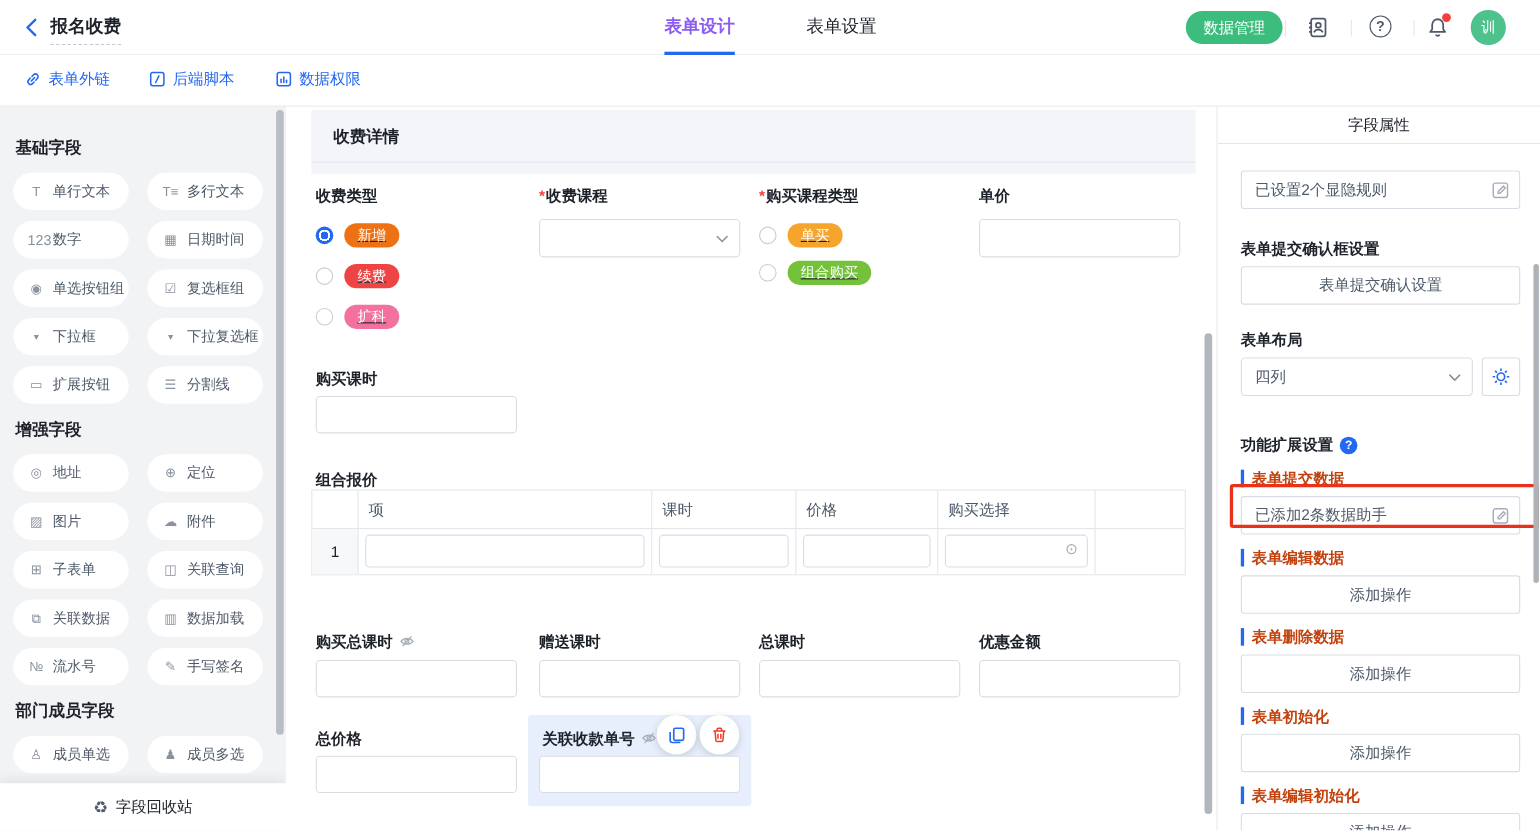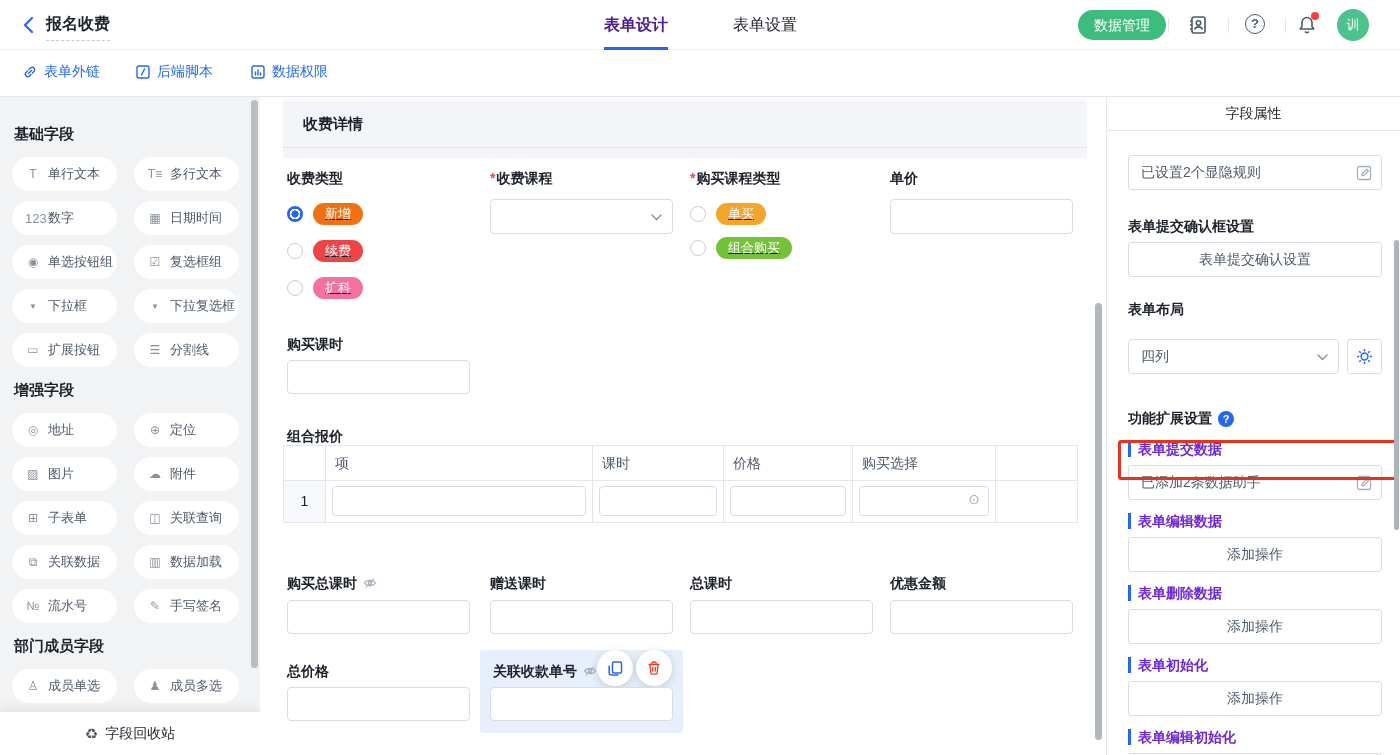--- a/index.html
+++ b/index.html
@@ -6,21 +6,21 @@
   html,body { width:1400px; height:755px; overflow:hidden;
     font-family:"Liberation Sans","DejaVu Sans",sans-serif; color:#1d2129; background:#fff; }
   svg { display:block; }
 
   
   .topbar { position:relative; height:50px; background:#fff; border-bottom:1px solid #eef0f2; }
   .back { position:absolute; left:18px; top:14px; width:22px; height:22px; cursor:pointer; }
   .doc-title { position:absolute; left:46px; top:14px; font-size:16px; font-weight:700;
     padding-bottom:5px; border-bottom:1px dashed #c2c8d1; }
   .top-tab { position:absolute; top:0; height:50px; line-height:50px; font-size:16px; color:#1d2129; cursor:pointer; }
-  .top-tab.active { color:#4c1d95; font-weight:600; }
+  .top-tab.active { color:#8b5cf6; font-weight:600; }
   .top-tab.active:after { content:""; position:absolute; left:0; right:0; bottom:0; height:3px; background:#2468f2; }
   .pill-green { position:absolute; left:1078px; top:10px; height:30px; padding:0 16px; border-radius:15px;
     background:#3dbd7d; color:#fff; font-size:14px; line-height:30px; cursor:pointer; }
   .tb-sep { position:absolute; top:18px; width:1px; height:15px; background:#e5e6eb; }
   .tb-ico { position:absolute; top:14px; width:22px; height:22px; color:#4e5969; cursor:pointer; }
   .qmark-outline { position:absolute; top:14px; left:1245px; width:20px; height:20px; border:1.6px solid #4e5969;
     border-radius:50%; font-size:13px; font-weight:700; color:#4e5969; text-align:center; line-height:17px; cursor:pointer; }
   .bell-dot { position:absolute; left:1311px; top:12px; width:8px; height:8px; border-radius:50%; background:#f53f3f; }
   .avatar { position:absolute; left:1337px; top:9px; width:32px; height:32px; border-radius:50%;
     background:#4dc28d; color:#fff; font-size:13px; text-align:center; line-height:32px; cursor:pointer; }
@@ -101,21 +101,21 @@
   .ptab { flex:1; text-align:center; line-height:32px; font-size:14px; color:#1d2129; cursor:pointer; position:relative; }
   .ptab.active { color:#2468f2; font-weight:600; }
   .ptab.active:after { content:""; position:absolute; left:50%; margin-left:-37px; bottom:-1px; width:74px; height:3px; background:#2468f2; }
   .pcontent { padding:24px 18px 0 21px; }
   .pbox { position:relative; height:35px; border:1px solid #d9dde3; border-radius:3px; background:#fff;
     font-size:14px; color:#4e5969; line-height:33px; padding:0 32px 0 12px; cursor:pointer; white-space:nowrap; }
   .pbox .edit { position:absolute; right:9px; top:9px; color:#a6adb8; }
   .pbtn { height:35px; border:1px solid #d9dde3; border-radius:3px; background:#fff; width:100%;
     font-size:14px; color:#4e5969; text-align:center; line-height:33px; cursor:pointer; }
   .plabel { font-size:14px; font-weight:700; color:#1d2129; display:flex; align-items:center; gap:6px; }
-  .psec { font-size:14px; font-weight:700; color:#6d28d9; border-left:3px solid #2468f2; padding-left:7px; line-height:16px; }
+  .psec { font-size:14px; font-weight:700; color:#c2410c; border-left:3px solid #2468f2; padding-left:7px; line-height:16px; }
   .qmark-filled { width:16px; height:16px; border-radius:50%; background:#2468f2; color:#fff;
     font-size:11px; font-weight:700; text-align:center; line-height:16px; }
   .gearbtn { position:absolute; right:0; top:0; width:35px; height:35px; border:1px solid #d9dde3; border-radius:3px;
     background:#fff; display:flex; align-items:center; justify-content:center; color:#2468f2; cursor:pointer; }
   .pn-scroll { position:absolute; right:1px; top:143px; width:5px; height:290px; background:#aeb2b9; border-radius:3px; }
   .annotate { position:absolute; left:11px; top:343px; width:281px; height:40px;
     border:3px solid #e8321b; border-radius:3px; pointer-events:none; }
 </style>
 </head>
 <body>
@@ -440,21 +440,21 @@
               <rect x="1.5" y="1.5" width="13" height="13" rx="2"></rect>
               <path d="M10.8 4.2 6 9v1.7h1.7l4.8-4.8z"></path>
             </svg>
           </span>
       </div>
 
       <div class="plabel" style="margin-top:28px;">表单提交确认框设置</div>
       <button class="pbtn" style="margin-top:6px;">表单提交确认设置</button>
 
       <div class="plabel" style="margin-top:24px;">表单布局</div>
-      <div style="position:relative; margin-top:20px; height:46px;">
+      <div style="position:relative; margin-top:6px; height:46px;">
         <div class="selectbox" style="left:0; top:0; width:211px; height:35px; font-size:14px; color:#4e5969; line-height:33px; padding-left:12px;">
           <span>四列</span>
           <span class="chev">
             <svg width="11" height="7" viewBox="0 0 11 7">
                 <polyline points="1,1 5.5,5.5 10,1" fill="none" stroke="#86909c" stroke-width="1.4" stroke-linecap="round"></polyline>
               </svg>
           </span>
         </div>
         <div class="gearbtn">
           <span>

